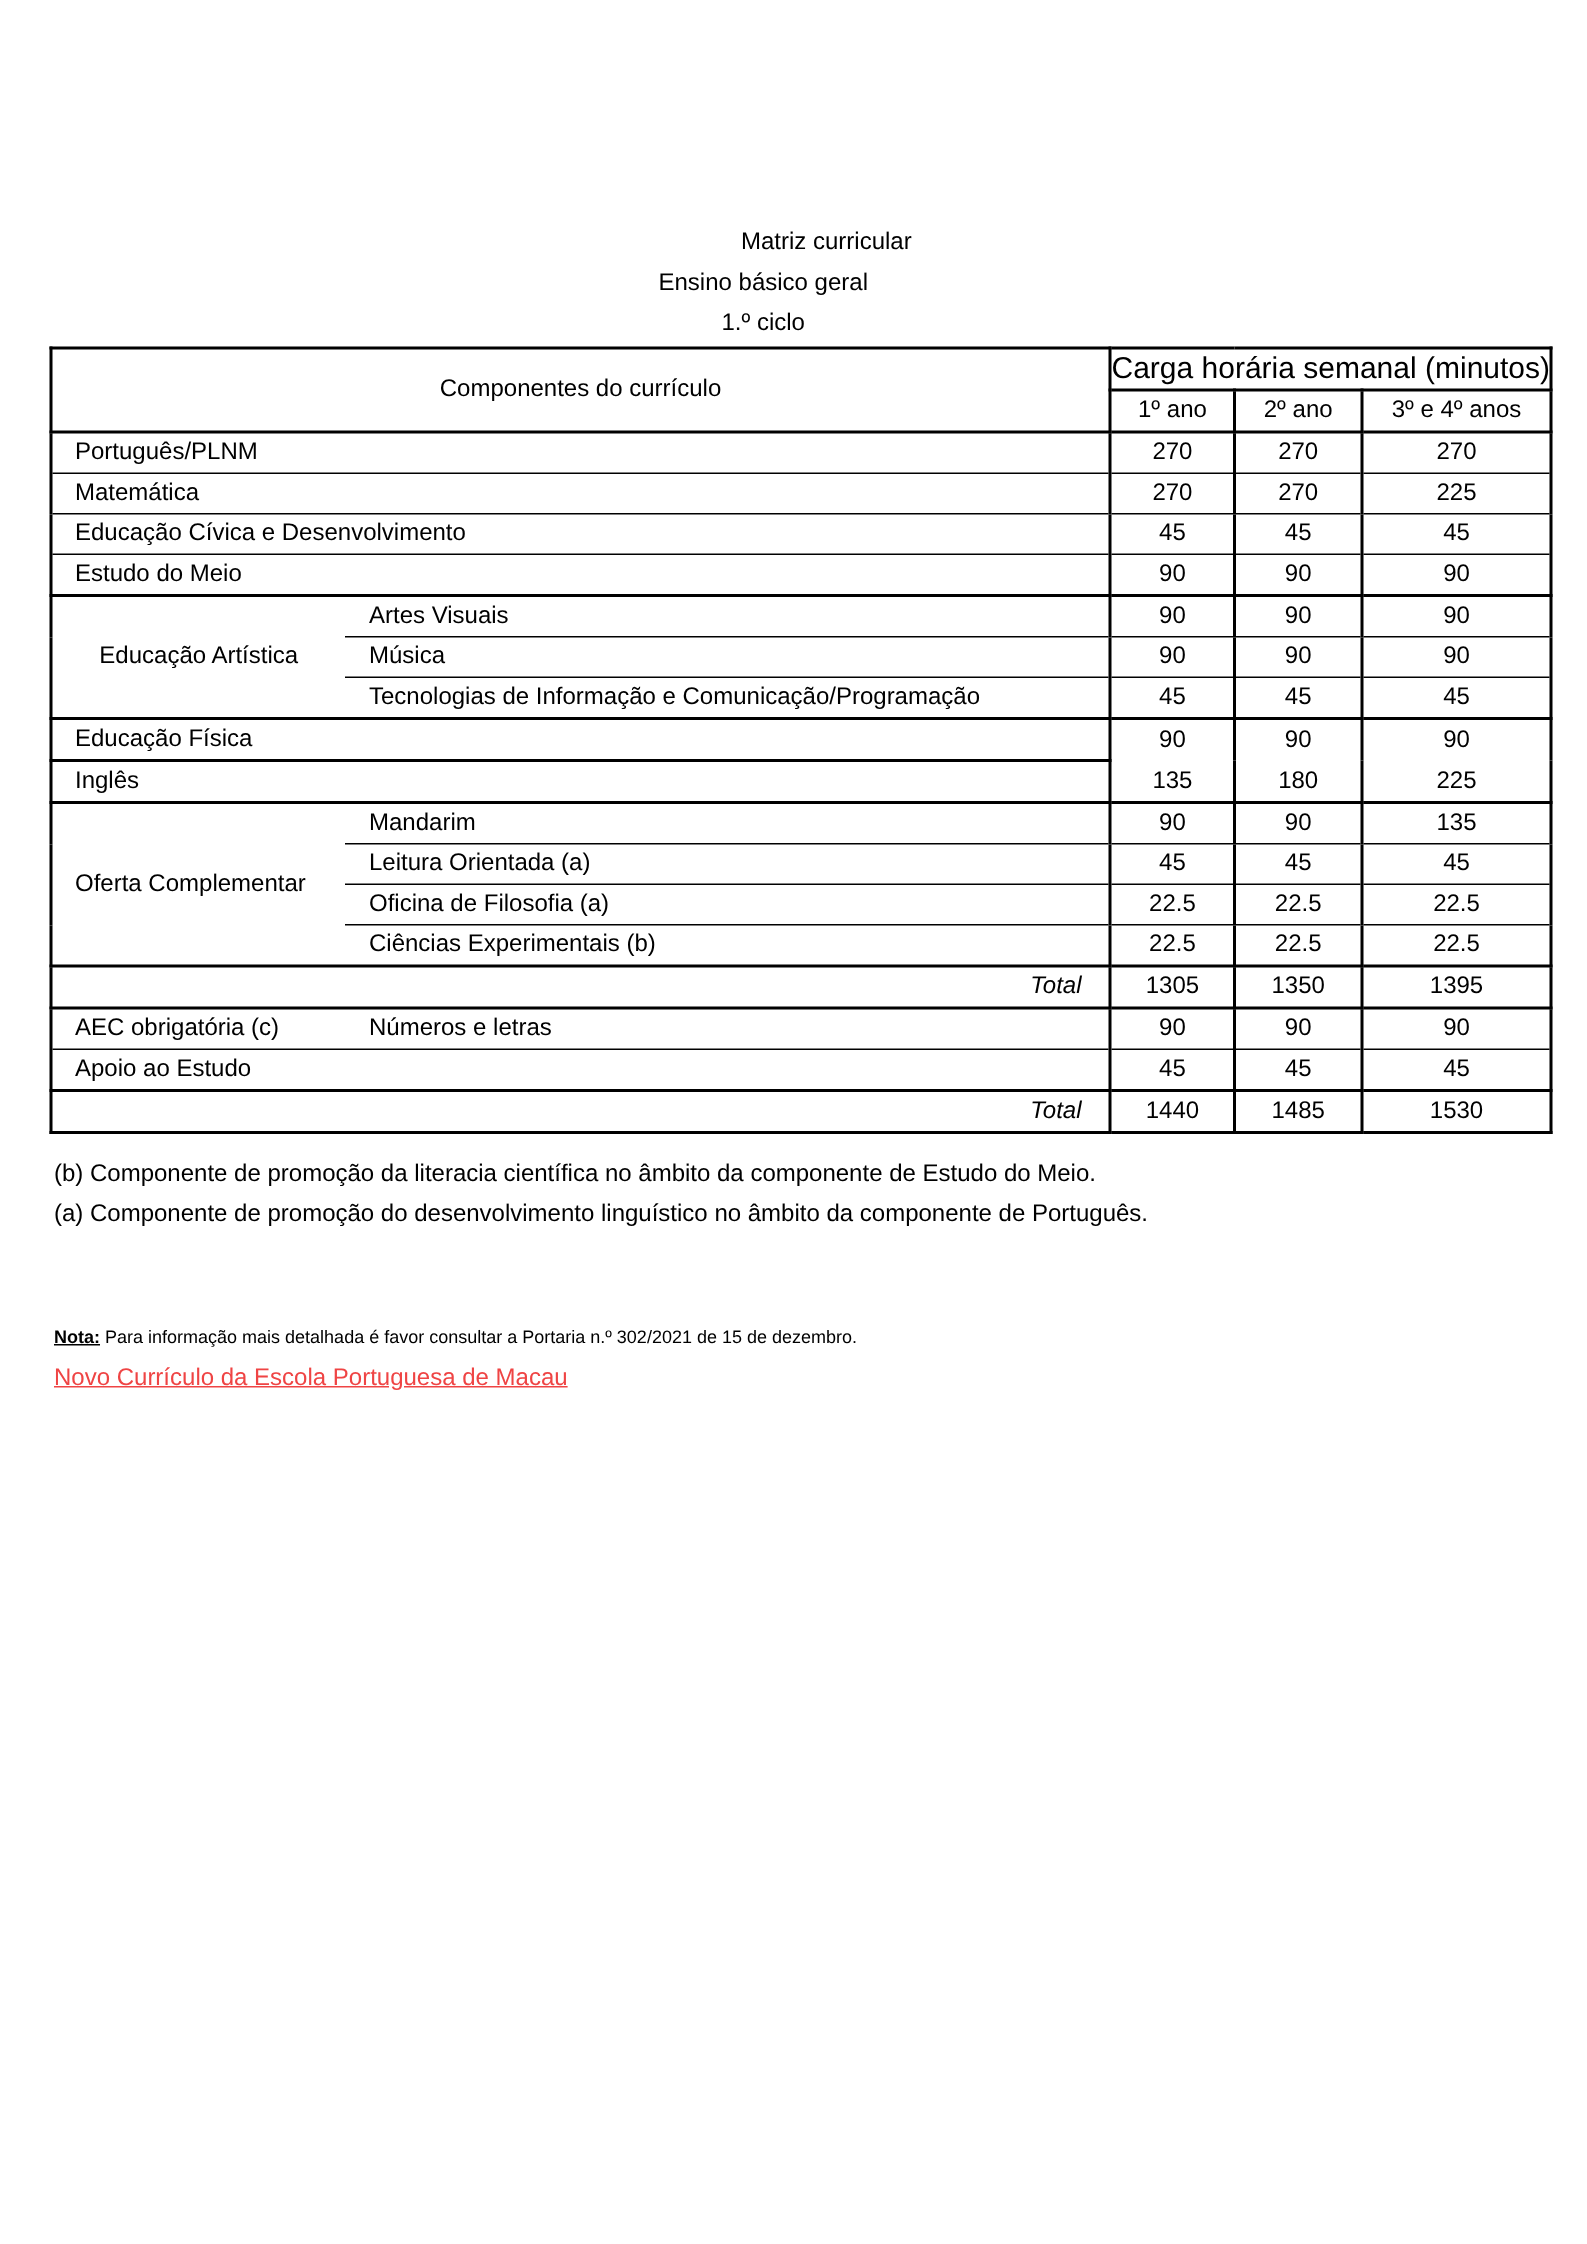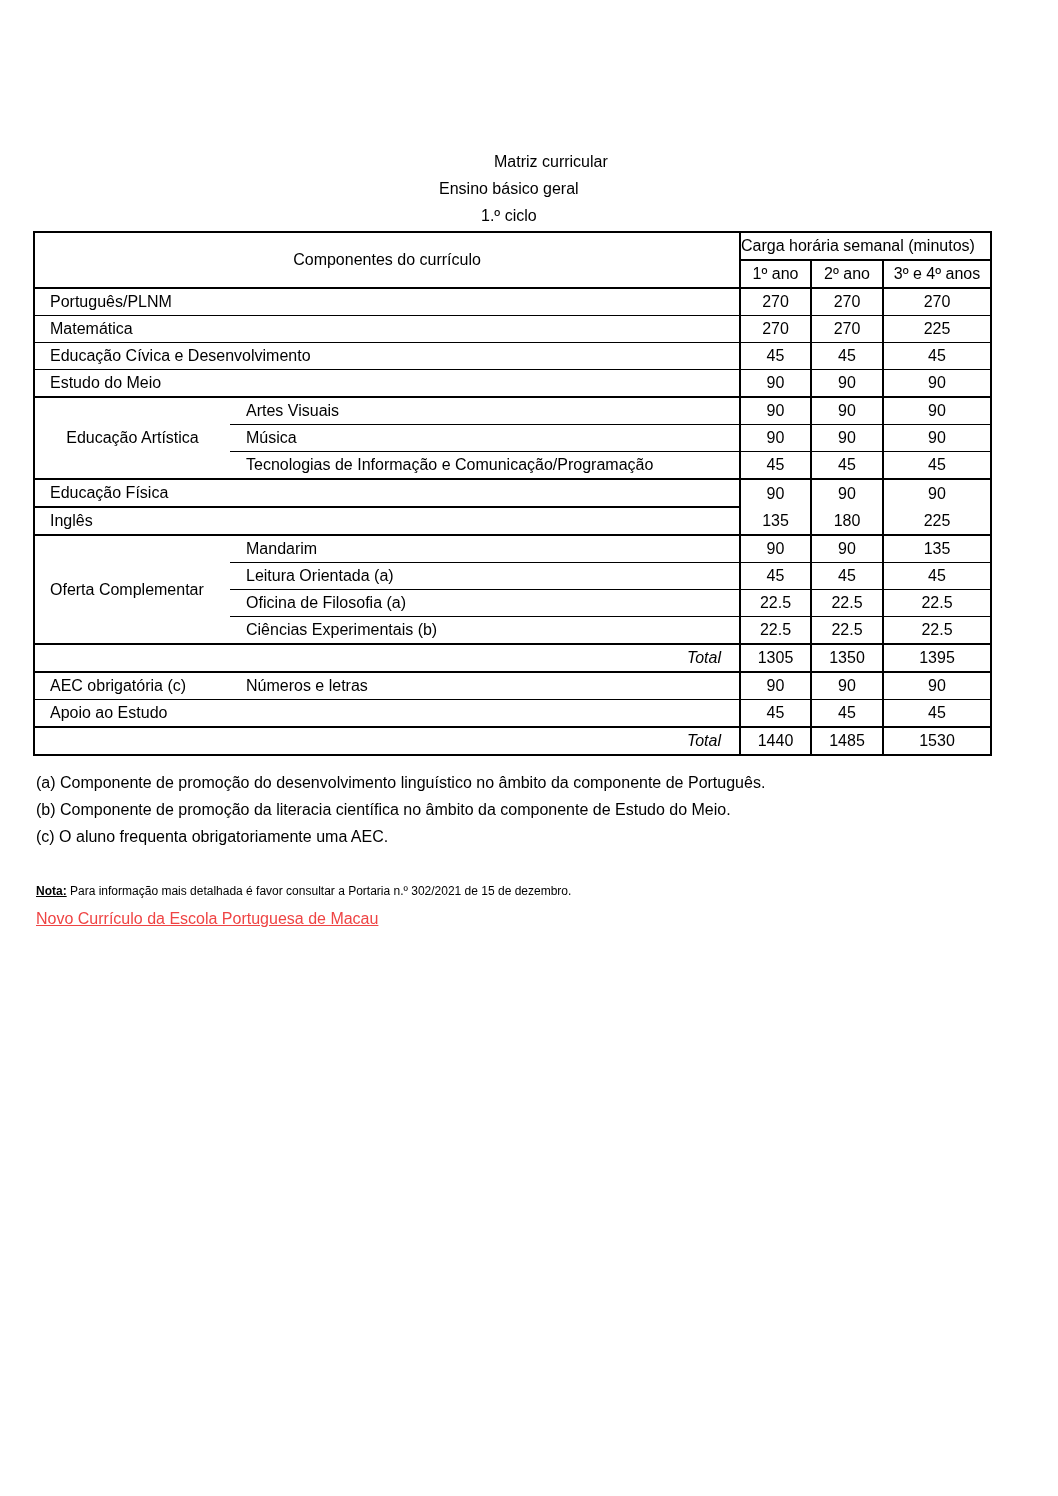--- a/index.html
+++ b/index.html
@@ -34,21 +34,21 @@
   .bR { border-right: 2px solid #000 !important; }
   .bT { border-top: 2px solid #000 !important; }
   .bB { border-bottom: 2px solid #000 !important; }
   .tB { border-bottom: 1px solid #000 !important; }
 
   .lbl { padding-left: 15px !important; }
   .sublbl { padding-left: 16px !important; }
   .grp-center { text-align: center; vertical-align: middle; }
   .total-lbl { text-align: right; font-style: italic; padding-right: 18px !important; }
   .hdr-comp { text-align: center; vertical-align: middle; }
-  .hdr-carga { text-align: left; padding-left: 0 !important; font-size: 16px; }
+  .hdr-carga { text-align: left; padding-left: 0 !important; font-size: 20px; }
 
   .notes { position: absolute; left: 36px; top: 769px; font-size: 16px; line-height: 27px; }
   .notes p { margin: 0; white-space: nowrap; }
   .nota { position: absolute; left: 36px; top: 878px; font-size: 12px; line-height: 27px; white-space: nowrap; }
   .nota b { text-decoration: underline; }
   .link { position: absolute; left: 36px; top: 905px; font-size: 16px; line-height: 27px;
           color: #8b4a74; text-decoration: underline; white-space: nowrap; cursor: pointer; }
 </style>
 </head>
 <body>
@@ -183,20 +183,19 @@
   <tr>
     <td colspan="2" class="total-lbl bL bR bB">Total</td>
     <td class="c-num bR bB">1440</td>
     <td class="c-num bR bB">1485</td>
     <td class="c-num bR bB">1530</td>
   </tr>
 </tbody>
   </table>
 
 <div class="notes">
+  <p>(b) Componente de promoção da literacia científica no âmbito da componente de Estudo do Meio.</p>
   <p>(a) Componente de promoção do desenvolvimento linguístico no âmbito da componente de Português.</p>
-  <p>(b) Componente de promoção da literacia científica no âmbito da componente de Estudo do Meio.</p>
-  <p>(c) O aluno frequenta obrigatoriamente uma AEC.</p>
 </div>
 
 <div class="nota"><b>Nota:</b><span> Para informação mais detalhada é favor consultar a Portaria n.º 302/2021 de 15 de dezembro.</span></div>
 
 <a class="link" style="color: #ef4444;">Novo Currículo da Escola Portuguesa de Macau</a>
 
 </body></html>

